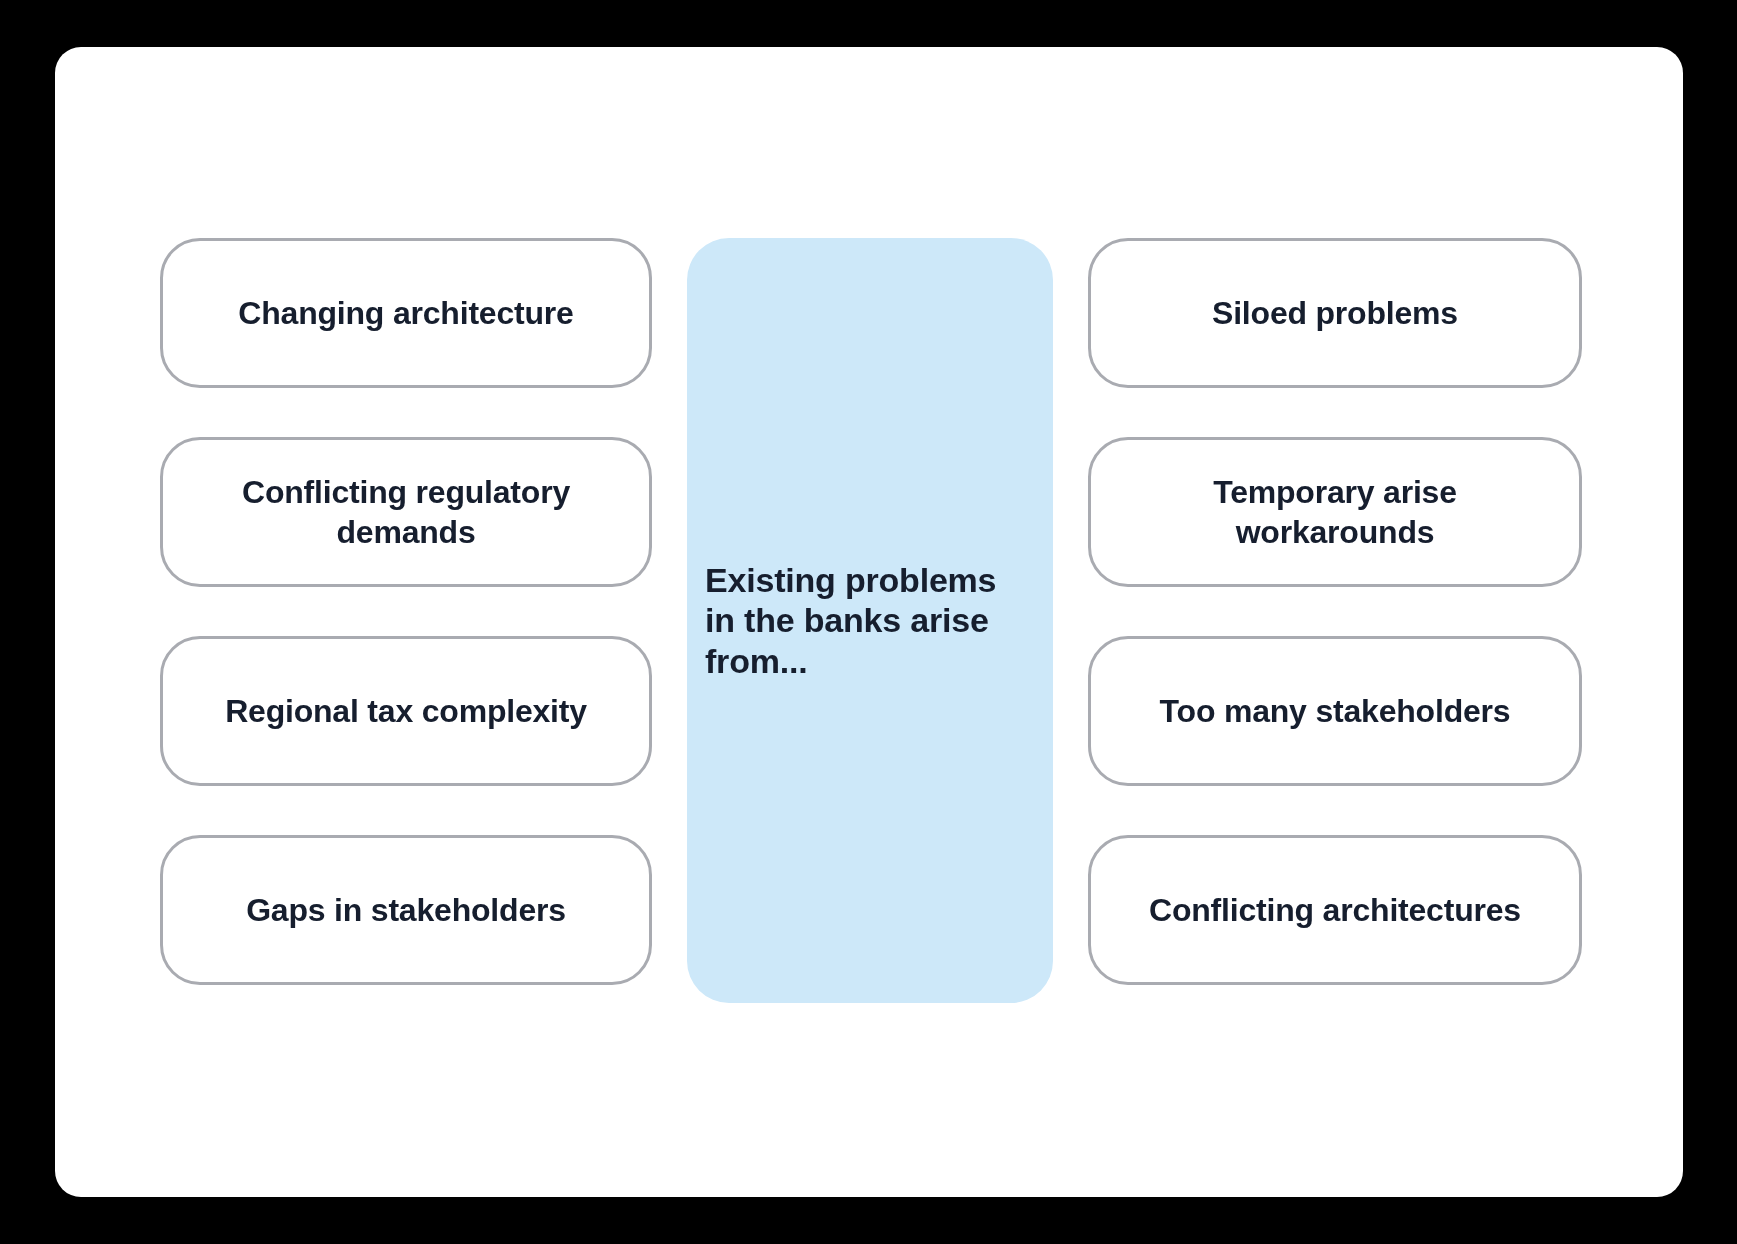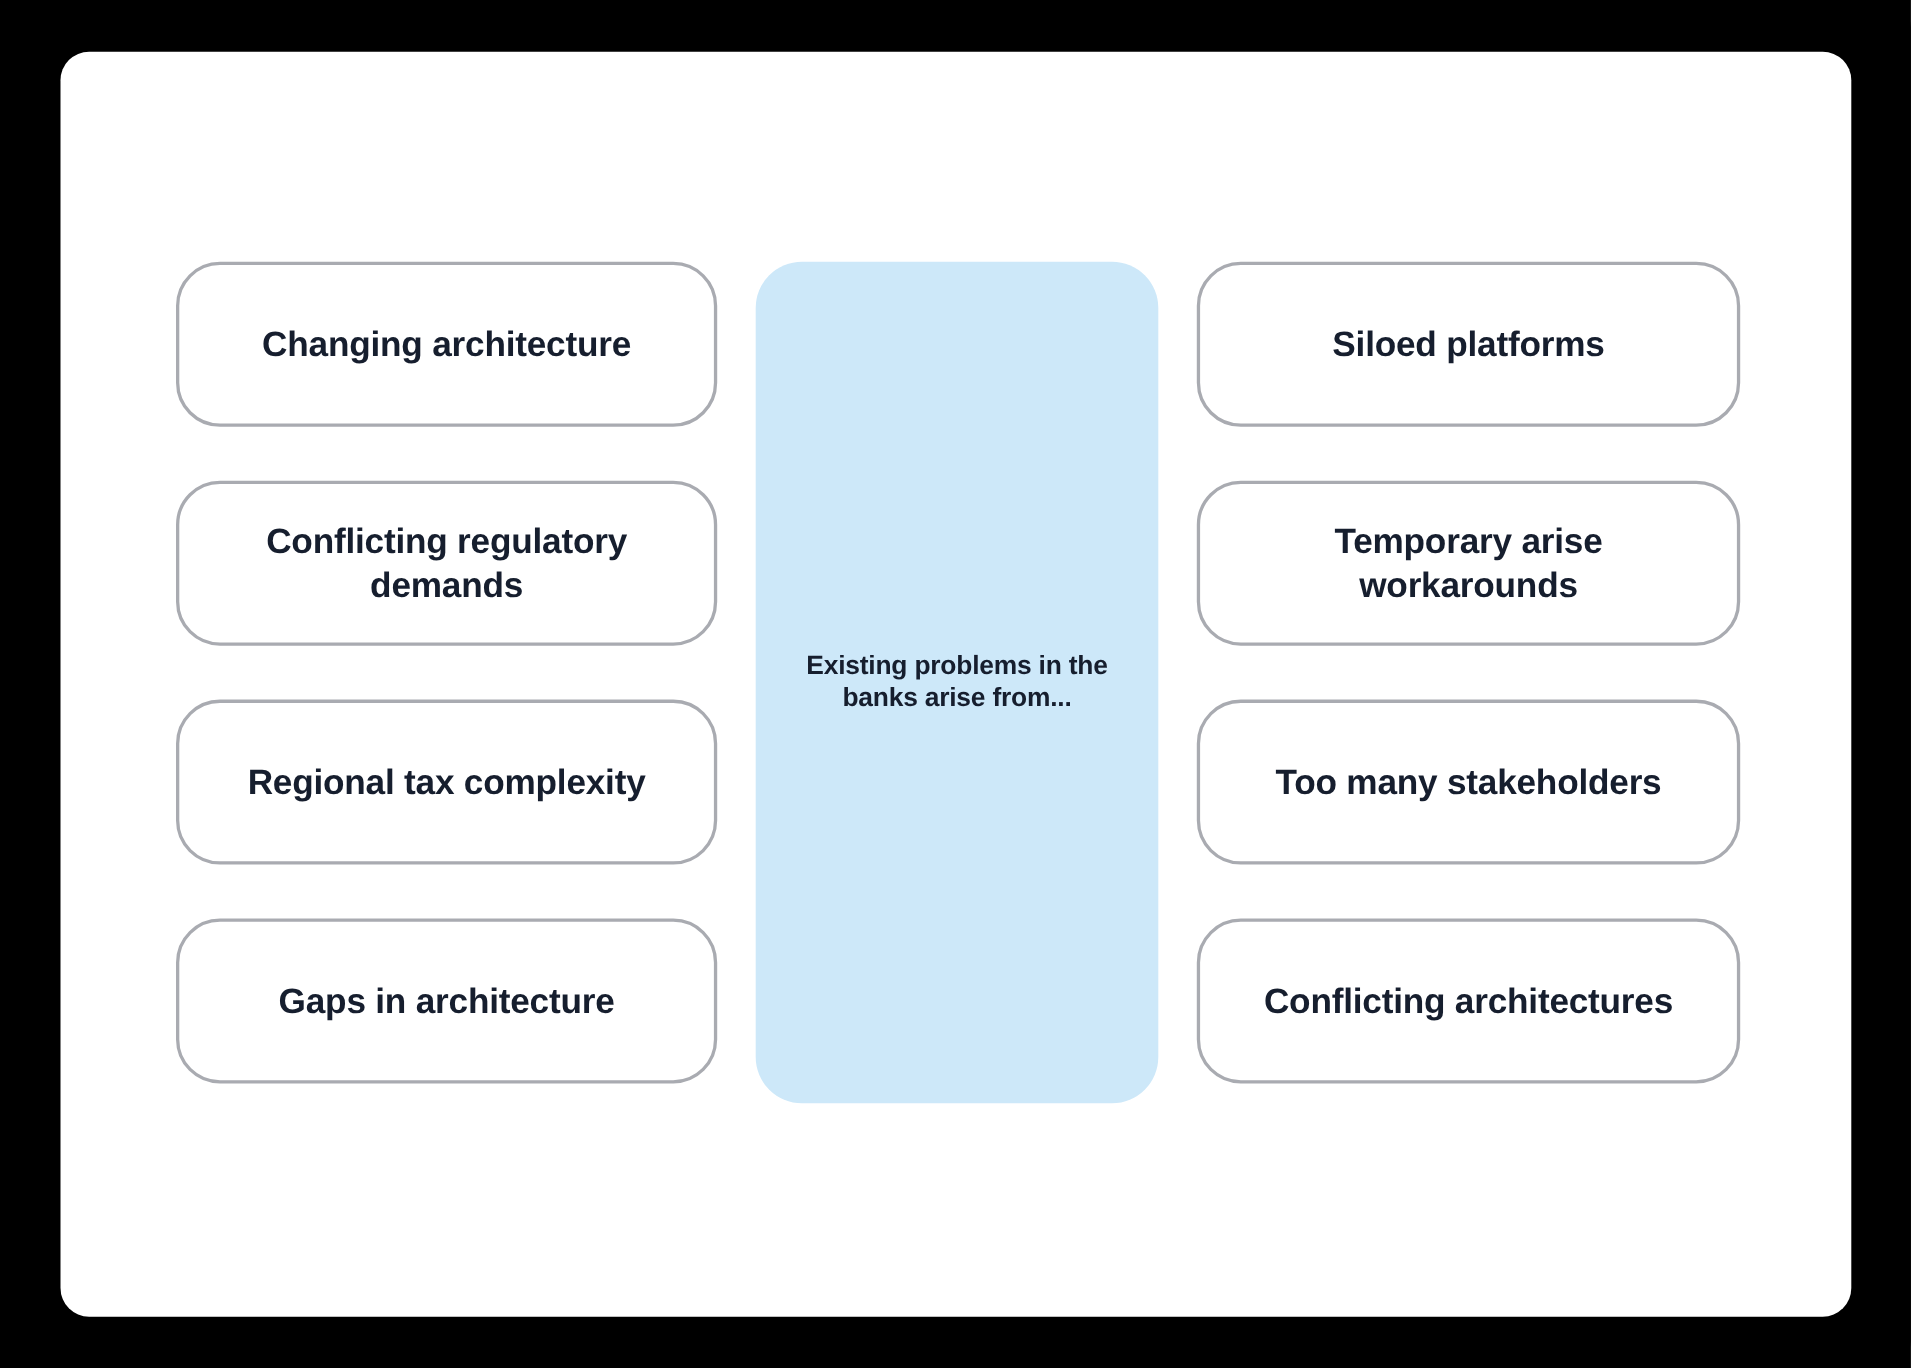--- a/index.html
+++ b/index.html
@@ -82,57 +82,56 @@
     height: 765px;
     background: #cde8f9;
     border-radius: 42px;
     display: flex;
     align-items: center;
     justify-content: center;
     padding: 0 18px;
     box-sizing: border-box;
   }
   #center-panel .center-label {
-    font-size: 24px;
+    font-size: 34px;
     font-weight: 700;
     line-height: 1.18;
     letter-spacing: -0.2px;
     color: #161e2e;
-    text-align: center;
   }
 </style>
 </head>
 <body>
 
 <div id="canvas">
   <div id="card">
     <div class="diagram">
 
       <div class="col col-left">
         <div class="node">
           <span class="node-label">Changing architecture</span>
         </div>
         <div class="node">
           <span class="node-label">Conflicting regulatory demands</span>
         </div>
         <div class="node">
           <span class="node-label">Regional tax complexity</span>
         </div>
         <div class="node">
-          <span class="node-label">Gaps in architecture</span>
+          <span class="node-label">Gaps in stakeholders</span>
         </div>
       </div>
 
       <div id="center-panel">
         <span class="center-label">Existing problems in the banks arise from...</span>
       </div>
 
       <div class="col col-right">
         <div class="node">
-          <span class="node-label">Siloed platforms</span>
+          <span class="node-label">Siloed problems</span>
         </div>
         <div class="node">
           <span class="node-label">Temporary arise workarounds</span>
         </div>
         <div class="node">
           <span class="node-label">Too many stakeholders</span>
         </div>
         <div class="node">
           <span class="node-label">Conflicting architectures</span>
         </div>

